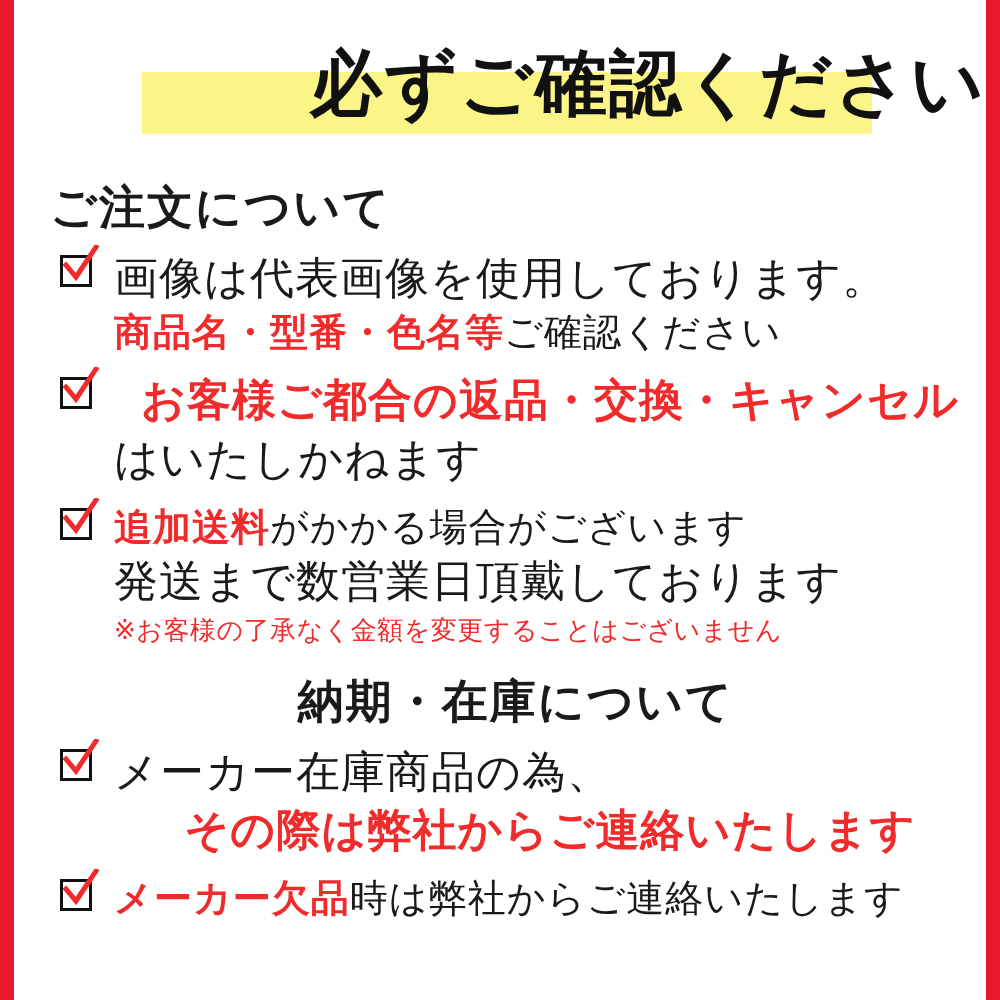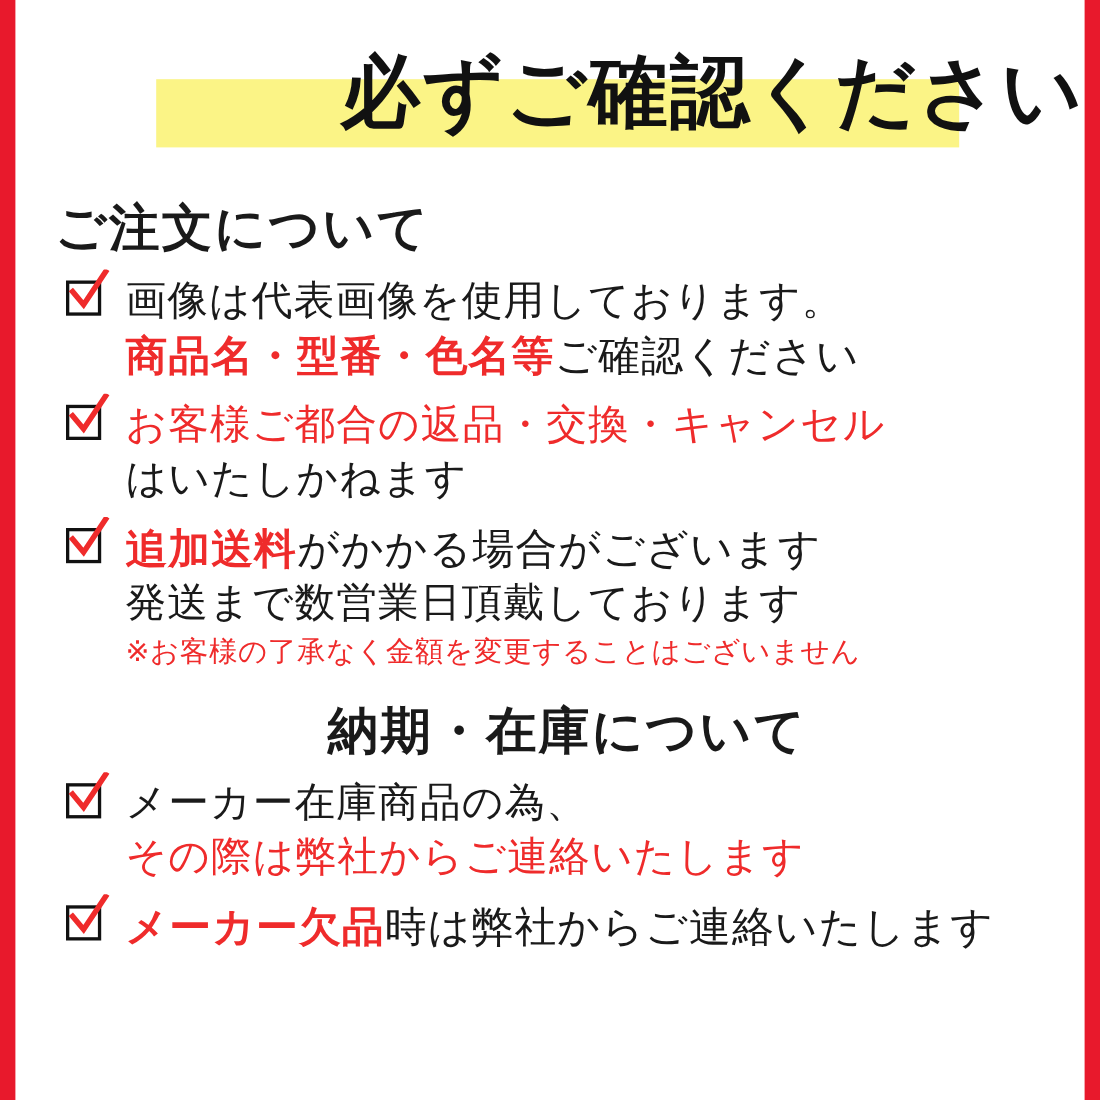--- a/index.html
+++ b/index.html
@@ -100,31 +100,32 @@
     box-sizing: border-box;
   }
   .check-icon .tick {
     position: absolute;
     left: 4px;
     top: -6px;
     width: 38px;
     height: 40px;
   }
   .line {
-    font-size: 37px;
+    font-size: 44px;
     line-height: 1.32;
     letter-spacing: 1px;
     color: #1a1a1a;
     white-space: nowrap;
   }
   .line.red, .red {
     color: #ef2b2b;
   }
   .line.bold {
-    font-weight: normal;
+    font-weight: bold;
+    text-align: center;
   }
   .note {
     font-size: 26px;
     color: #ef2b2b;
     letter-spacing: 0.5px;
     line-height: 1.3;
     margin-top: 4px;
     white-space: nowrap;
   }
   .mixed {

